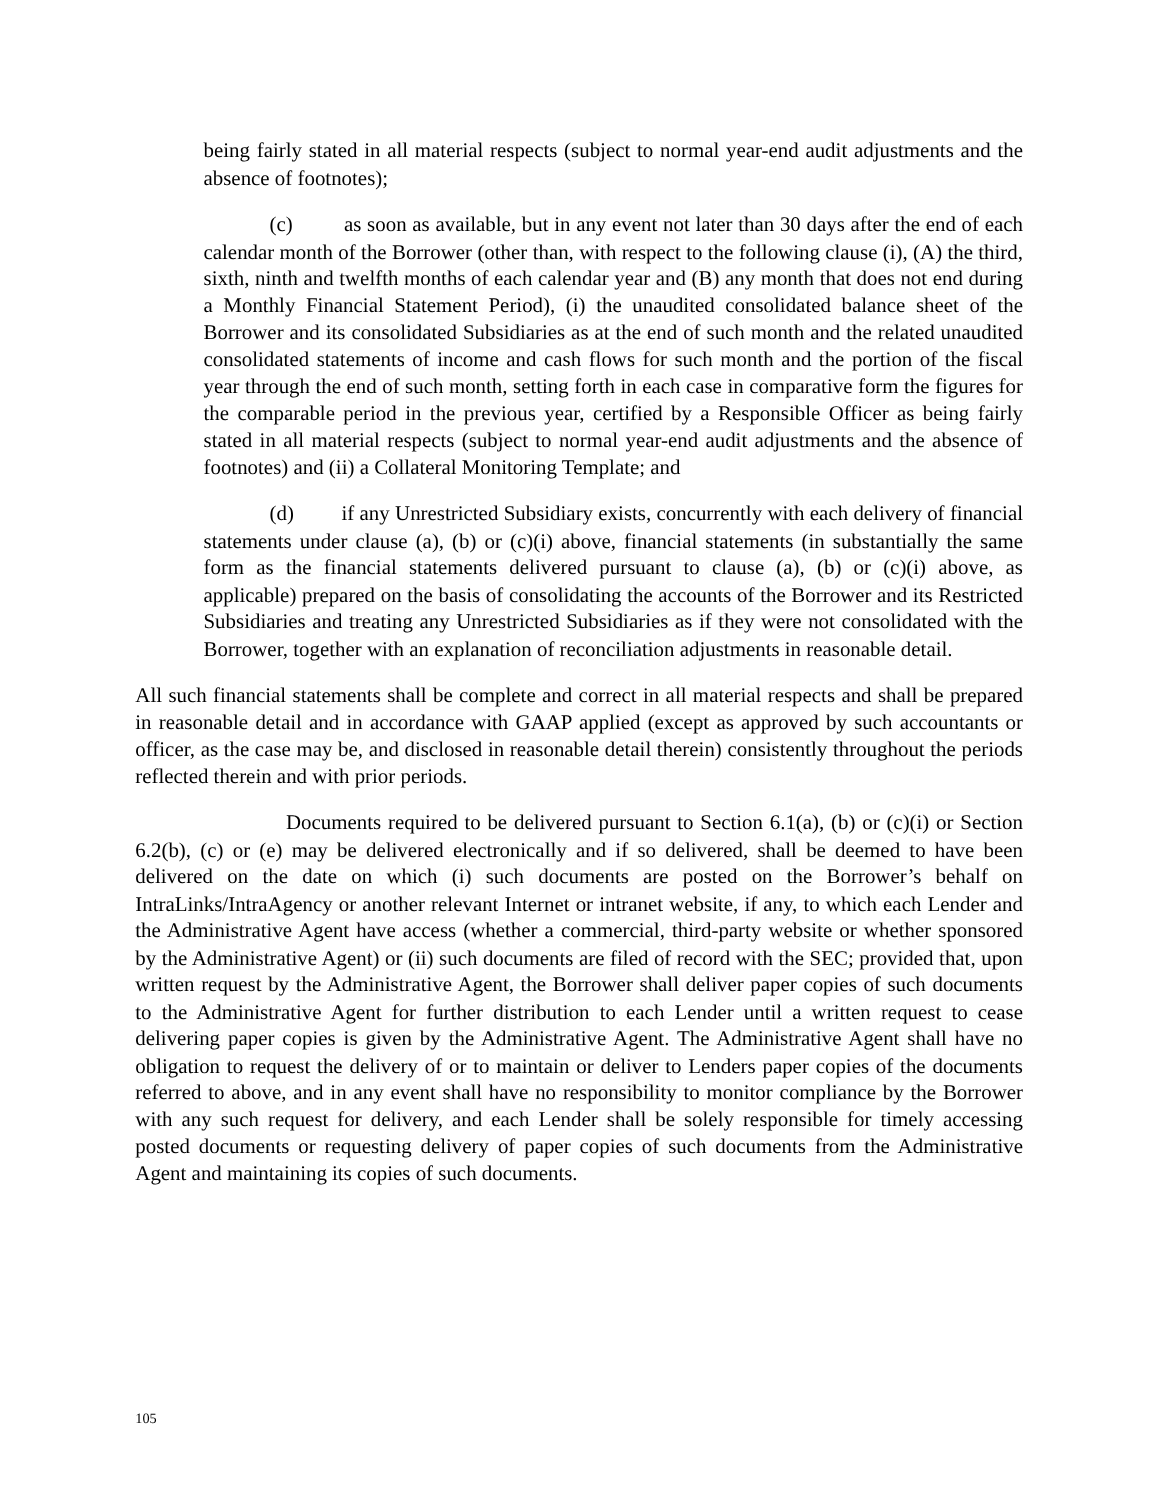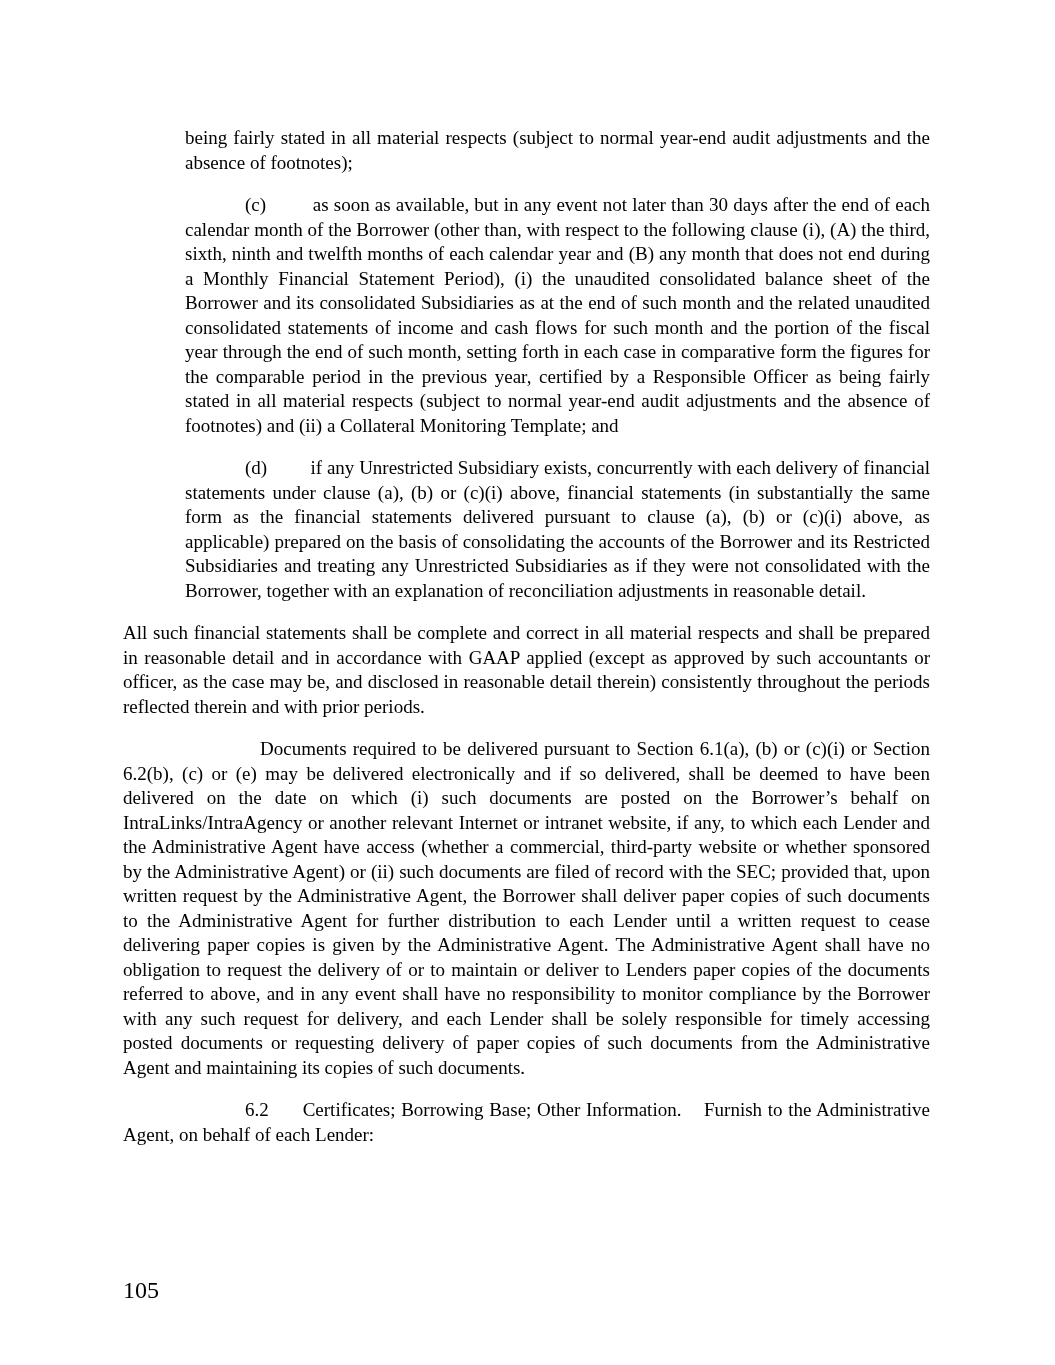--- a/index.html
+++ b/index.html
@@ -39,37 +39,36 @@
   }
   
   .fl-sub { text-indent: 60px; }
   .fl-doc { text-indent: 137px; }
   .fl-sec { text-indent: 122px; }
   .u { text-underline-offset: 3px; }
   .page-number {
     position: absolute;
     left: 123px;
     top: 1278px;
-    font-size: 24px;
+    font-size: 13px;
   }
 </style>
 </head>
 <body>
 
 <div class="page">
   <div class="content">
 
     <p class="para sub">being fairly stated in all material respects (subject to normal year-end audit adjustments and the absence of footnotes);</p>
 
     <p class="para sub fl-sub">(c)&nbsp;&nbsp;&nbsp;&nbsp;&nbsp;&nbsp;&nbsp;&nbsp;&nbsp;as soon as available, but in any event not later than 30 days after the end of each calendar month of the Borrower (other than, with respect to the following clause (i), (A) the third, sixth, ninth and twelfth months of each calendar year and (B) any month that does not end during a Monthly Financial Statement Period), (i) the unaudited consolidated balance sheet of the Borrower and its consolidated Subsidiaries as at the end of such month and the related unaudited consolidated statements of income and cash flows for such month and the portion of the fiscal year through the end of such month, setting forth in each case in comparative form the figures for the comparable period in the previous year, certified by a Responsible Officer as being fairly stated in all material respects (subject to normal year-end audit adjustments and the absence of footnotes) and (ii) a Collateral Monitoring Template; and</p>
 
     <p class="para sub fl-sub">(d)&nbsp;&nbsp;&nbsp;&nbsp;&nbsp;&nbsp;&nbsp;&nbsp;&nbsp;if any Unrestricted Subsidiary exists, concurrently with each delivery of financial statements under clause (a), (b) or (c)(i) above, financial statements (in substantially the same form as the financial statements delivered pursuant to clause (a), (b) or (c)(i) above, as applicable) prepared on the basis of consolidating the accounts of the Borrower and its Restricted Subsidiaries and treating any Unrestricted Subsidiaries as if they were not consolidated with the Borrower, together with an explanation of reconciliation adjustments in reasonable detail.</p>
 
     <p class="para">All such financial statements shall be complete and correct in all material respects and shall be prepared in reasonable detail and in accordance with GAAP applied (except as approved by such accountants or officer, as the case may be, and disclosed in reasonable detail therein) consistently throughout the periods reflected therein and with prior periods.</p>
 
     <p class="para fl-doc"><span>Documents required to be delivered pursuant to Section 6.1(a), (b) or (c)(i) or Section 6.2(b), (c) or (e) may be delivered electronically and if so delivered, shall be deemed to have been delivered on the date on which (i) such documents are posted on the Borrower’s behalf on IntraLinks/IntraAgency or another relevant Internet or intranet website, if any, to which each Lender and the Administrative Agent have access (whether a commercial, third-party website or whether sponsored by the Administrative Agent) or (ii) such documents are filed of record with the SEC; </span><span class="u">provided</span><span> </span><span class="u">that</span><span>, upon written request by the Administrative Agent, the Borrower shall deliver paper copies of such documents to the Administrative Agent for further distribution to each Lender until a written request to cease delivering paper copies is given by the Administrative Agent. The Administrative Agent shall have no obligation to request the delivery of or to maintain or deliver to Lenders paper copies of the documents referred to above, and in any event shall have no responsibility to monitor compliance by the Borrower with any such request for delivery, and each Lender shall be solely responsible for timely accessing posted documents or requesting delivery of paper copies of such documents from the Administrative Agent and maintaining its copies of such documents.</span></p>
 
-    <p class="para fl-sec"><span>6.2</span><span class="u">&nbsp;&nbsp;&nbsp;&nbsp;&nbsp;&nbsp;</span><span class="u">Certificates; Borrowing Base; Other Information</span><span>.&nbsp;&nbsp;&nbsp; Furnish to the Administrative Agent, on behalf of each Lender:</span></p>
 
   </div>
 
   <div class="page-number">105</div>
 </div>
 
 </body></html>

